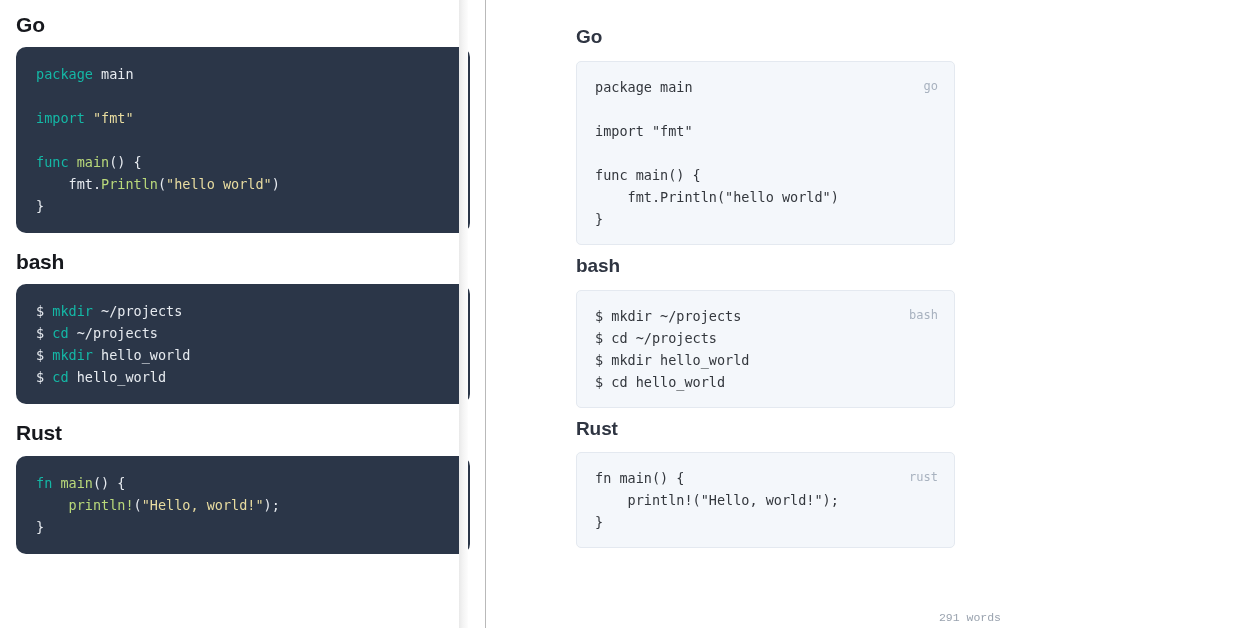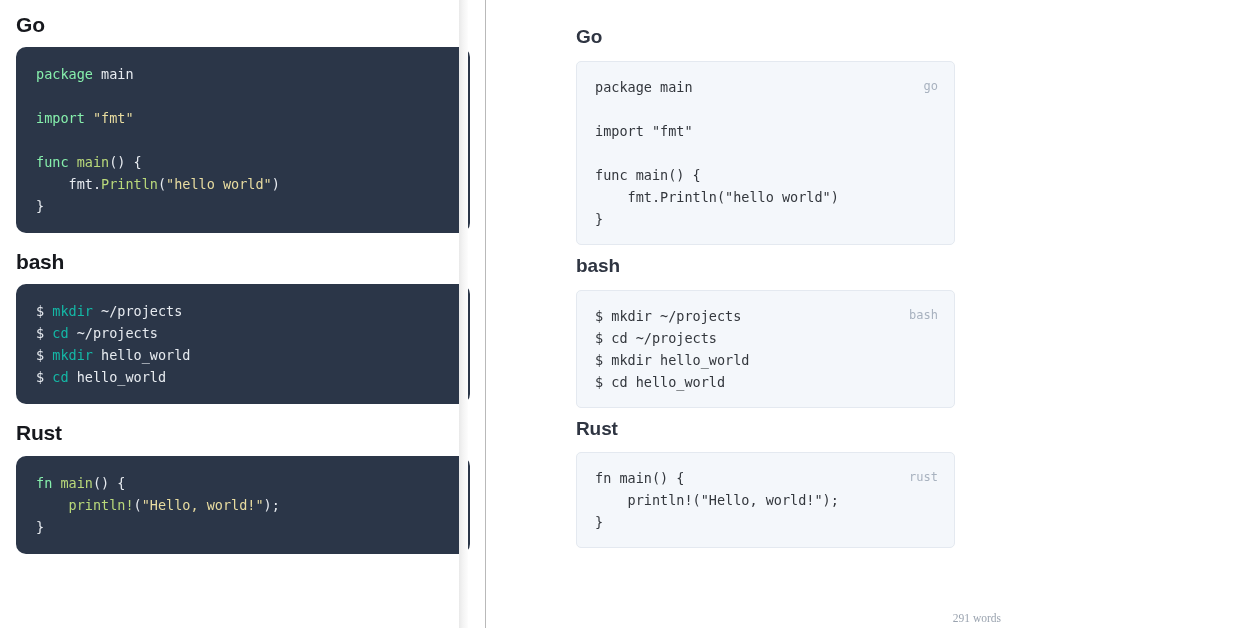--- a/index.html
+++ b/index.html
@@ -57,21 +57,21 @@
     font-size: 13.5px;
     line-height: 22px;
     color: #e7ebf0;
     white-space: pre;
     overflow: hidden;
   }
 
   .editor-code .ln { display: block; min-height: 22px; }
 
   
-  .tk-kw   { color: #86efac; }
+  .tk-kw   { color: #14b8a6; }
   .tk-fn   { color: #b9d97a; }
   .tk-str  { color: #e8dca0; }
   .tk-def  { color: #e7ebf0; }
   .tk-cmd  { color: #14b8a6; }
   .tk-pr   { color: #e7ebf0; }
 
   
   .editor-scrollbar {
     position: absolute;
     top: 0;
@@ -144,21 +144,21 @@
     user-select: none;
   }
 
   
   .word-count {
     position: absolute;
     right: 8px;
     bottom: 4px;
     font-size: 11.5px;
     color: #9aa3af;
-    font-family: Liberation Serif, serif;
+    font-family: Liberation Mono, monospace;
     user-select: none;
   }
 </style>
 </head>
 <body>
 
 <div class="app">
 
   <div class="editor-pane">
     <div class="editor-scroll" id="editor-scroll">

